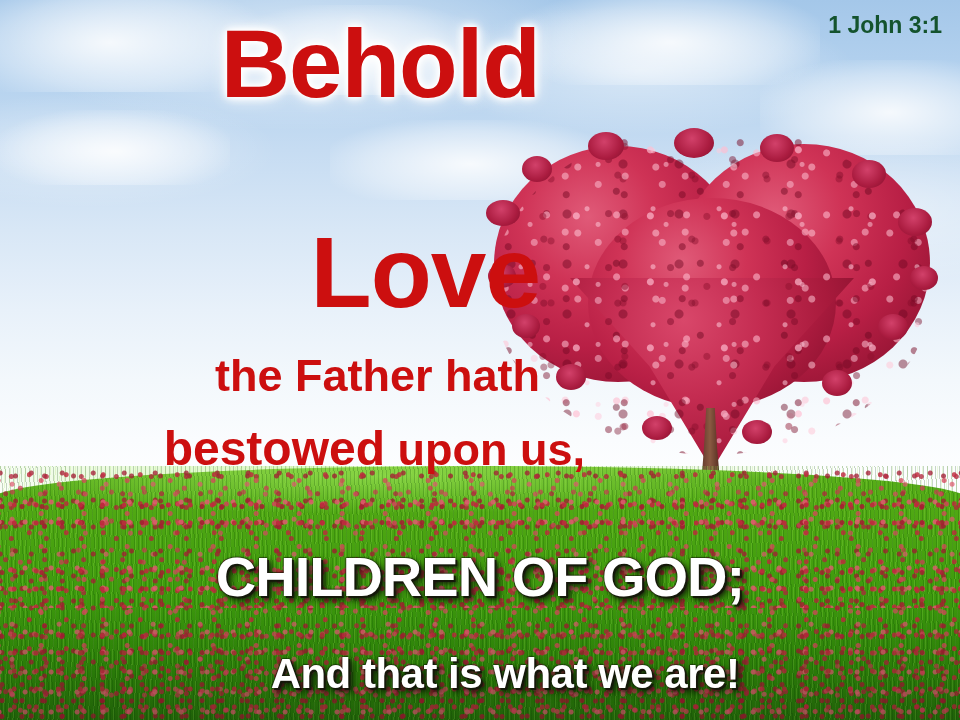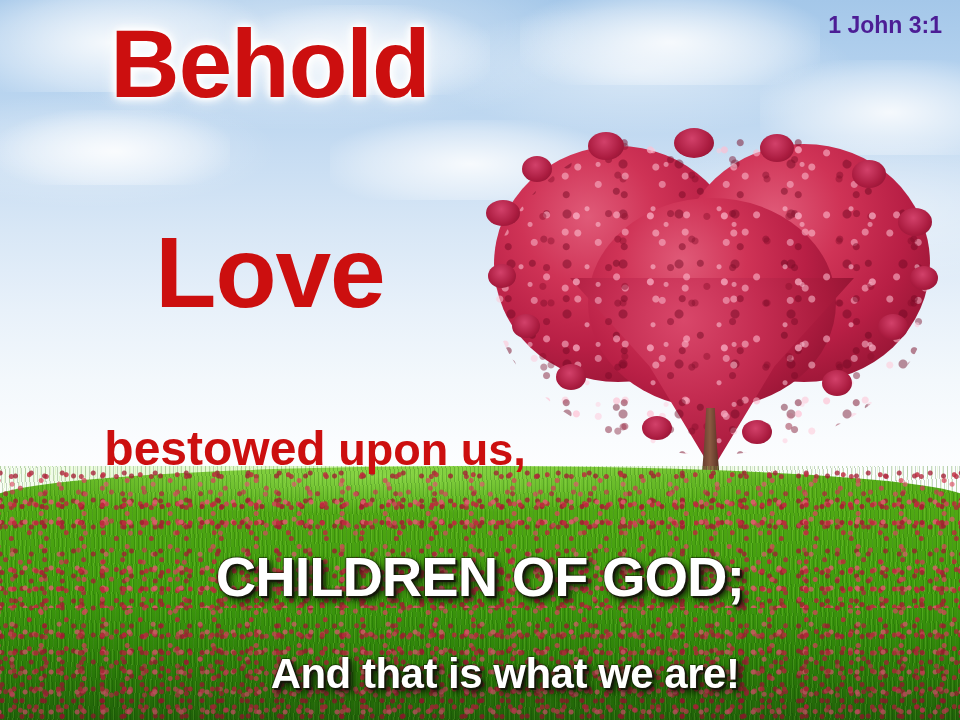--- a/index.html
+++ b/index.html
@@ -192,28 +192,28 @@
   }
 
   
   .txt { position: absolute; white-space: nowrap; }
 
   .ref {
     right: 18px;
     top: 12px;
     font-size: 23px;
     font-weight: bold;
-    color: #4c1d95;
+    color: #14532d;
     letter-spacing: 0px;
   }
 
   .redline {
     color: #cc0f0f;
     font-weight: bold;
-    text-align: center;
+    text-align: right;
     left: 0;
     width: 540px;
   }
   .l-behold {
     top: 14px;
     font-size: 96px;
     line-height: 1.05;
     letter-spacing: -1px;
     text-shadow:
        0 0 10px #ffffff, 0 0 10px #ffffff,
@@ -324,18 +324,19 @@
       <div class="flower-band fb2"></div>
       <div class="flower-band fb3"></div>
       <div class="ground-shade"></div>
     </div>
   </div>
 
   <div class="txt ref">1 John 3:1</div>
 
   <div class="txt redline l-behold">Behold</div>
   <div class="txt redline l-love">Love</div>
+  <div class="txt redline l-father">the Father hath</div>
   <div class="txt redline l-bestowed"><span class="big">bestowed</span> <span>upon us,</span></div>
 
   <div class="txt whiteline l-children">CHILDREN OF GOD;</div>
   <div class="txt whiteline l-weare">And that is what we are!</div>
 
 </div>
 
 </body></html>

